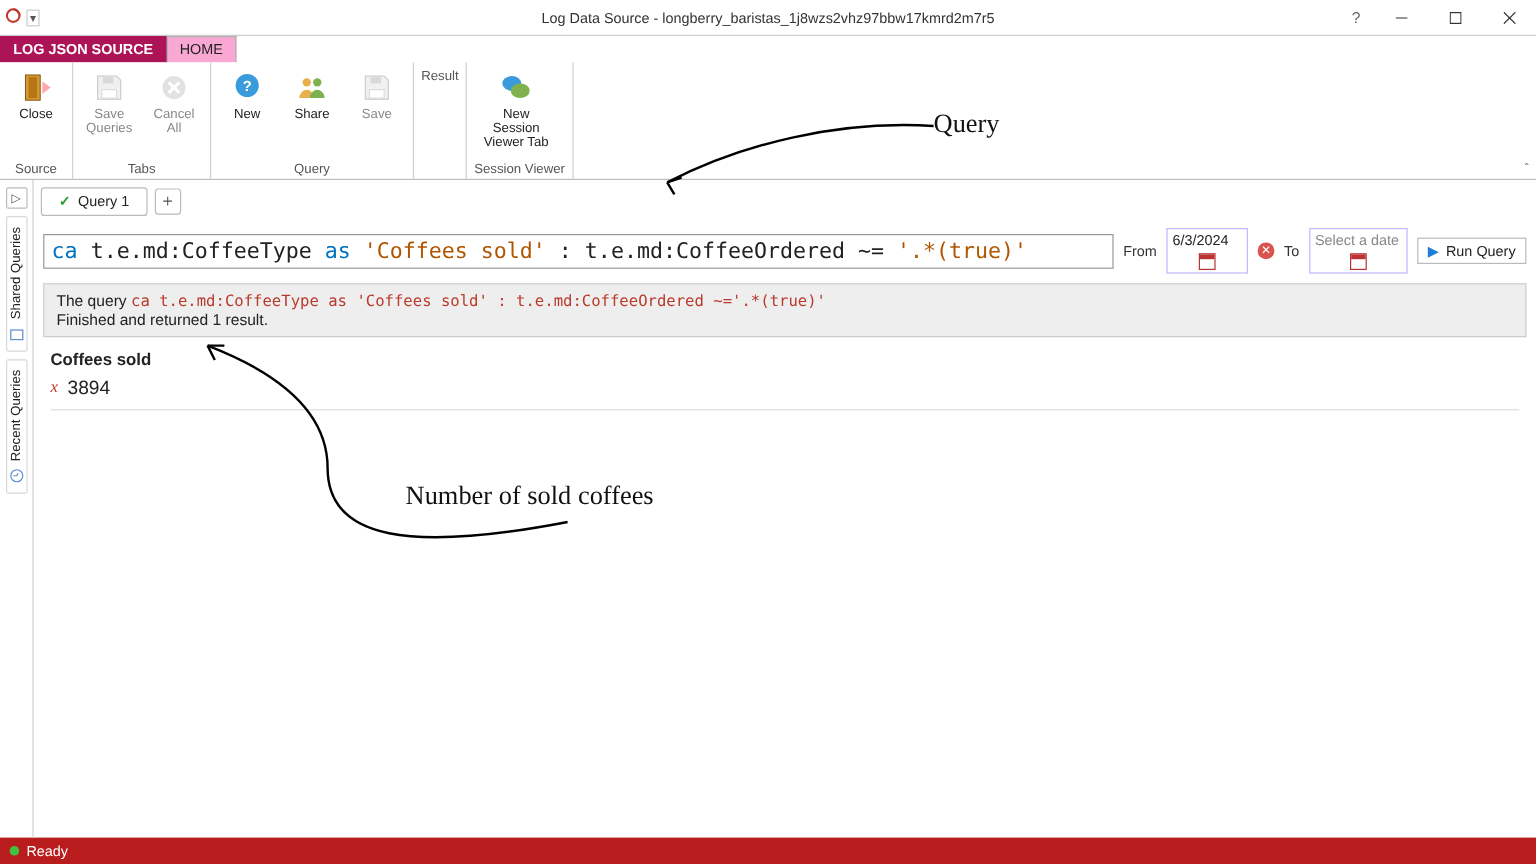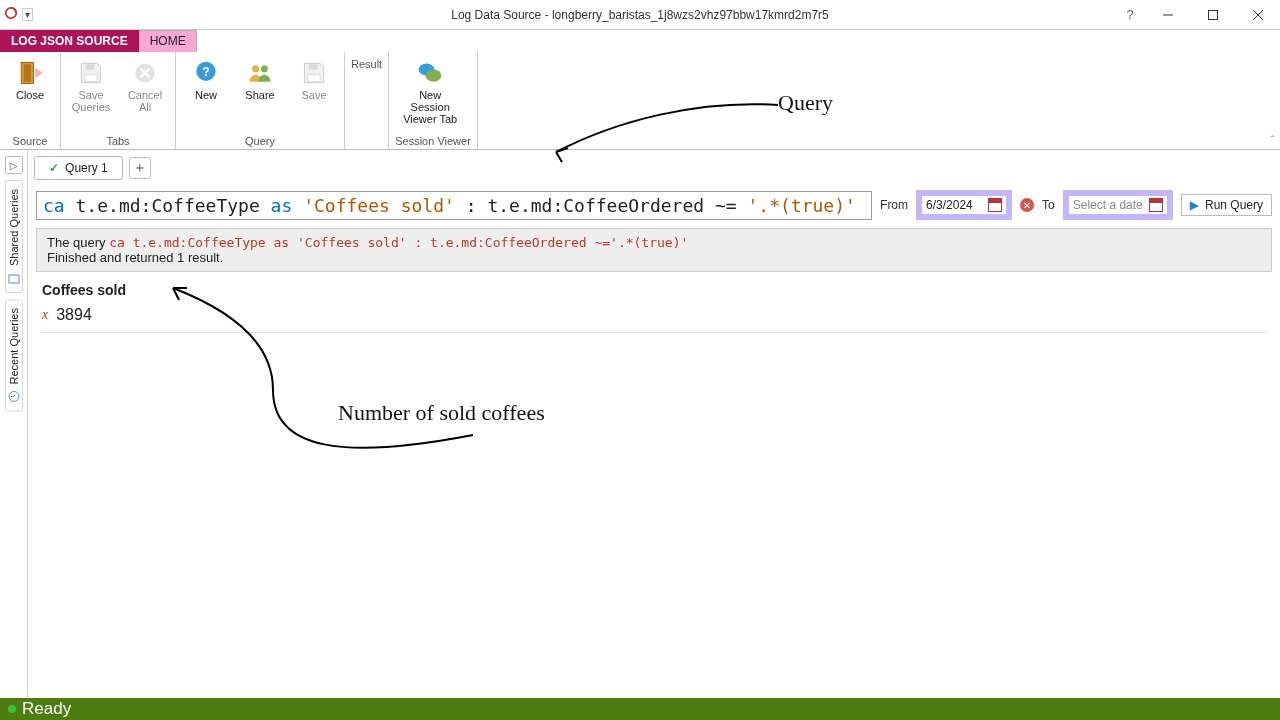--- a/index.html
+++ b/index.html
@@ -35,36 +35,36 @@
   .content { flex:1; display:flex; flex-direction:column;}
   .tabstrip { display:flex; align-items:center; gap:6px; padding:6px 6px 0 6px;}
   .qtab { display:flex; align-items:center; gap:6px; padding:4px 14px; border:1px solid #bbb; background:#fff; border-radius:3px; font-size:12px;}
   .check { color:#2e9e3f; font-weight:bold;}
   .addtab { width:22px; height:22px; border:1px solid #bbb; border-radius:3px; display:flex; align-items:center; justify-content:center; font-size:14px; color:#555;}
   .queryrow { display:flex; align-items:center; gap:8px; padding:10px 8px 8px 8px;}
   .queryinput { flex:1; border:1px solid #999; padding:3px 6px; font-family:Consolas,monospace; font-size:18px; background:#fff; white-space:nowrap; overflow:hidden;}
   .kw-blue { color:#0070c0;}
   .kw-brown { color:#b05500;}
   .tok { color:#222;}
-  .datebox { display:flex; align-items:center; gap:4px; border:6px solid #c4b5fd; padding:2px 4px; font-size:12px; background:#fff;}
+  .datebox { display:flex; align-items:center; gap:4px; border:1px solid #c4b5fd; padding:2px 4px; font-size:12px; background:#fff;flex-direction:column;}
   .datebox .cal { width:14px; height:14px; border:1px solid #b33; position:relative;}
   .datebox .cal::before { content:""; position:absolute; top:0; left:0; right:0; height:4px; background:#b33;}
   .lbl { font-size:12px; color:#333;}
   .clear-ico { width:14px; height:14px; border-radius:50%; background:#d9534f; color:#fff; font-size:10px; display:flex;align-items:center;justify-content:center;}
   .runbtn { border:1px solid #bbb; padding:3px 8px; font-size:12px; display:flex; align-items:center; gap:6px; background:#fff;}
   .runbtn .play { color:#1e7fd6;}
   .statusbox { margin:0 8px; border:1px solid #ccc; background:#eee; padding:6px 10px; font-size:13px;}
   .statusbox .qtext { font-family:Consolas,monospace; color:#b93a2b;}
   .results { padding:10px 14px;}
   .colhead { font-weight:600; font-size:14px; padding-bottom:4px;}
   .resrow { display:flex; align-items:center; gap:8px; padding:4px 0 8px; border-bottom:1px solid #ddd;}
   .xmark { color:#c0392b; font-style:italic; font-family:serif; font-size:14px;}
   .resval { font-size:16px;}
   
-  .statusbar { height:22px; background:#4d7c0f; color:#fff; display:flex; align-items:center; font-size:17px; padding:0 8px; gap:6px;}
+  .statusbar { height:22px; background:#b91c1c; color:#fff; display:flex; align-items:center; font-size:12px; padding:0 8px; gap:6px;}
   .dot { width:8px; height:8px; border-radius:50%; background:#3cc23c;}
   
   .anno { position:absolute; pointer-events:none; }
   .hand { font-family:"Comic Sans MS","Segoe Script",cursive; font-size:22px; color:#111;}
   svg.arrow { position:absolute; overflow:visible; }
   
   svg.ico28 { width:28px; height:28px;}
 </style>
 </head>
 <body>

